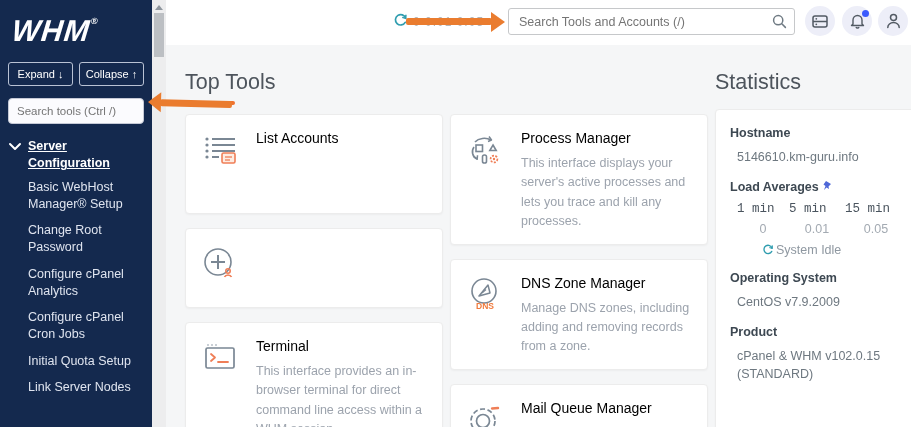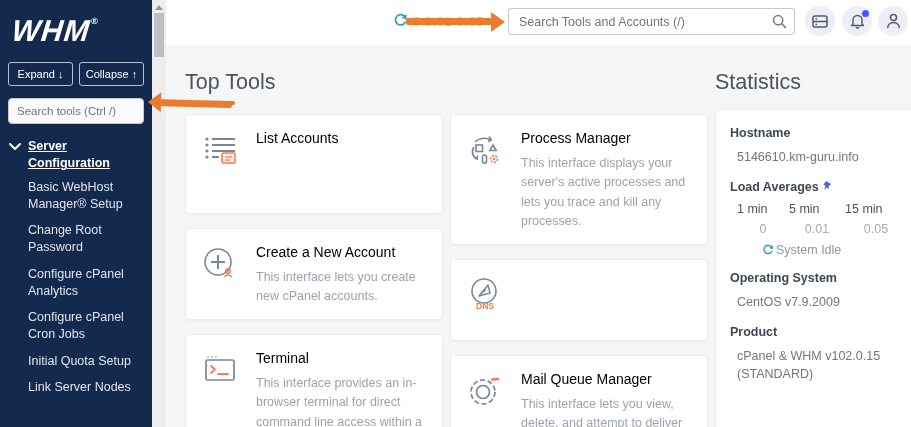--- a/index.html
+++ b/index.html
@@ -51,21 +51,21 @@
   .card-desc { font-size:12.5px; color:#9ca3ad; line-height:1.55; margin-top:8px; }
   .h100 { min-height:100px; } .h107 { min-height:107px; } .h80 { min-height:80px; } .h82 { min-height:82px; } .h118 { min-height:118px; }
 
   
   .stats { position:absolute; left:549px; top:25px; width:240px; }
   .stats-card { background:#fff; border:1px solid #ececec; border-radius:4px; box-shadow:0 1px 2px rgba(0,0,0,.04); margin-top:14px; padding:16px 14px; height:400px; }
   .stat-label { font-size:12.5px; font-weight:bold; color:#3d4852; margin-top:14px; }
   .stat-label:first-child { margin-top:0; }
   .stat-value { font-size:12.5px; color:#6e7880; margin:8px 0 0 7px; line-height:1.45; }
   .load-grid { display:grid; grid-template-columns:52px 56px 62px; margin:8px 0 0 7px; font-size:12.5px; }
-  .load-grid .hd { color:#4a545e; }
+  .load-grid .hd { color:#4a545e;font-family:Liberation Mono, monospace; }
   .load-grid .vl { color:#a3aab2; margin-top:6px; text-align:center; }
   .sys-idle { display:flex; align-items:center; gap:2px; margin:7px 0 0 32px; font-size:12.5px; color:#8f98a1; }
 
   
   .arrow { position:absolute; z-index:5; }
   .arrow .body { position:absolute; background:#ea7c2f; border-radius:2px; }
   .arrow .head { position:absolute; width:0; height:0; }
   .arrow-top { left:406px; top:12px; width:100px; height:20px; }
   .arrow-top .body { left:0; top:6px; width:86px; height:7px; }
   .arrow-top .head { left:85px; top:0; border-top:10px solid transparent; border-bottom:10px solid transparent; border-left:14px solid #ea7c2f; }
@@ -188,24 +188,20 @@
           <div class="card h80">
             <div class="ic">
               <svg width="36" height="36" viewBox="0 0 36 36">
                   <circle cx="16" cy="16" r="13" fill="none" stroke="#7a8794" stroke-width="1.6"></circle>
                   <line x1="16" y1="9" x2="16" y2="23" stroke="#7a8794" stroke-width="2"></line>
                   <line x1="9" y1="16" x2="23" y2="16" stroke="#7a8794" stroke-width="2"></line>
                   <circle cx="26" cy="25" r="2.2" fill="none" stroke="#ef7e57" stroke-width="1.6"></circle>
                   <path d="M22.5 31 a3.7 3 0 0 1 7 0" fill="none" stroke="#ef7e57" stroke-width="1.6"></path>
                 </svg>
             </div>
-            <div>
-              <div class="card-title">Create a New Account</div>
-              <div class="card-desc">This interface lets you create new cPanel accounts.</div>
-            </div>
           </div>
 
           <div class="card h100">
             <div class="ic">
               <svg width="36" height="36" viewBox="0 0 36 36">
                   <line x1="5" y1="5" x2="7" y2="5" stroke="#b9c0c8" stroke-width="1.4"></line>
                   <line x1="9" y1="5" x2="11" y2="5" stroke="#b9c0c8" stroke-width="1.4"></line>
                   <line x1="13" y1="5" x2="15" y2="5" stroke="#b9c0c8" stroke-width="1.4"></line>
                   <rect x="4" y="8" width="28" height="20" rx="1.5" fill="none" stroke="#7a8794" stroke-width="1.7"></rect>
                   <polyline points="9,14 13,17.5 9,21" fill="none" stroke="#ef7e57" stroke-width="1.8" stroke-linecap="round" stroke-linejoin="round"></polyline>
@@ -243,20 +239,24 @@
 
           <div class="card h82">
             <div class="ic">
               <svg width="36" height="36" viewBox="0 0 36 36">
                   <circle cx="17" cy="14" r="12" fill="none" stroke="#7a8794" stroke-width="1.6"></circle>
                   <path d="M12 19 L21 8 L23 16 Z" fill="none" stroke="#7a8794" stroke-width="1.5" stroke-linejoin="round"></path>
                   <line x1="15" y1="16" x2="19" y2="12.5" stroke="#7a8794" stroke-width="1.3"></line>
                   <text x="9" y="32" font-family="Liberation Sans, sans-serif" font-size="8.5" font-weight="bold" fill="#f07a3c">DNS</text>
                 </svg>
             </div>
+            <div>
+              <div class="card-title">DNS Zone Manager</div>
+              <div class="card-desc">Manage DNS zones, including adding and removing records from a zone.</div>
+            </div>
           </div>
 
           <div class="card h118">
             <div class="ic">
               <svg width="36" height="36" viewBox="0 0 36 36">
                   <circle cx="16" cy="19" r="12" fill="none" stroke="#7a8794" stroke-width="1.7" stroke-dasharray="5 2.6"></circle>
                   <circle cx="16" cy="19" r="6.5" fill="none" stroke="#7a8794" stroke-width="1.7"></circle>
                   <line x1="25" y1="6.5" x2="31" y2="6" stroke="#ef7e57" stroke-width="2.4" stroke-linecap="round"></line>
                 </svg>
             </div>

